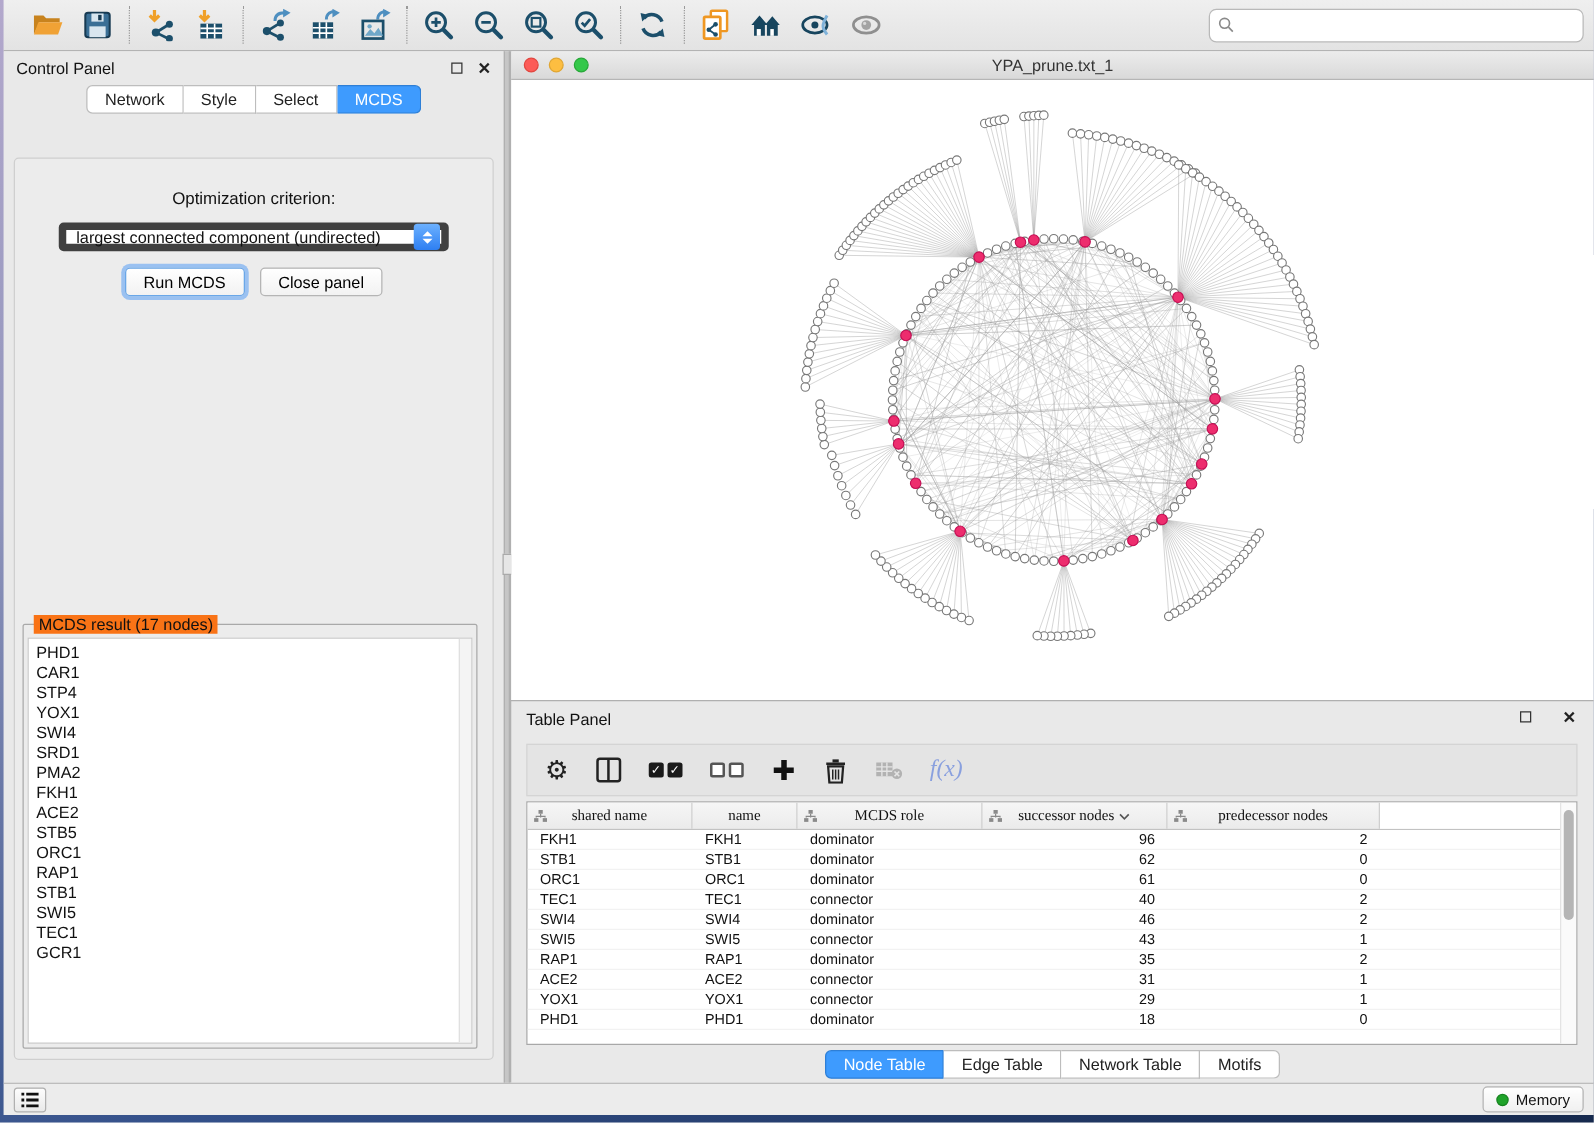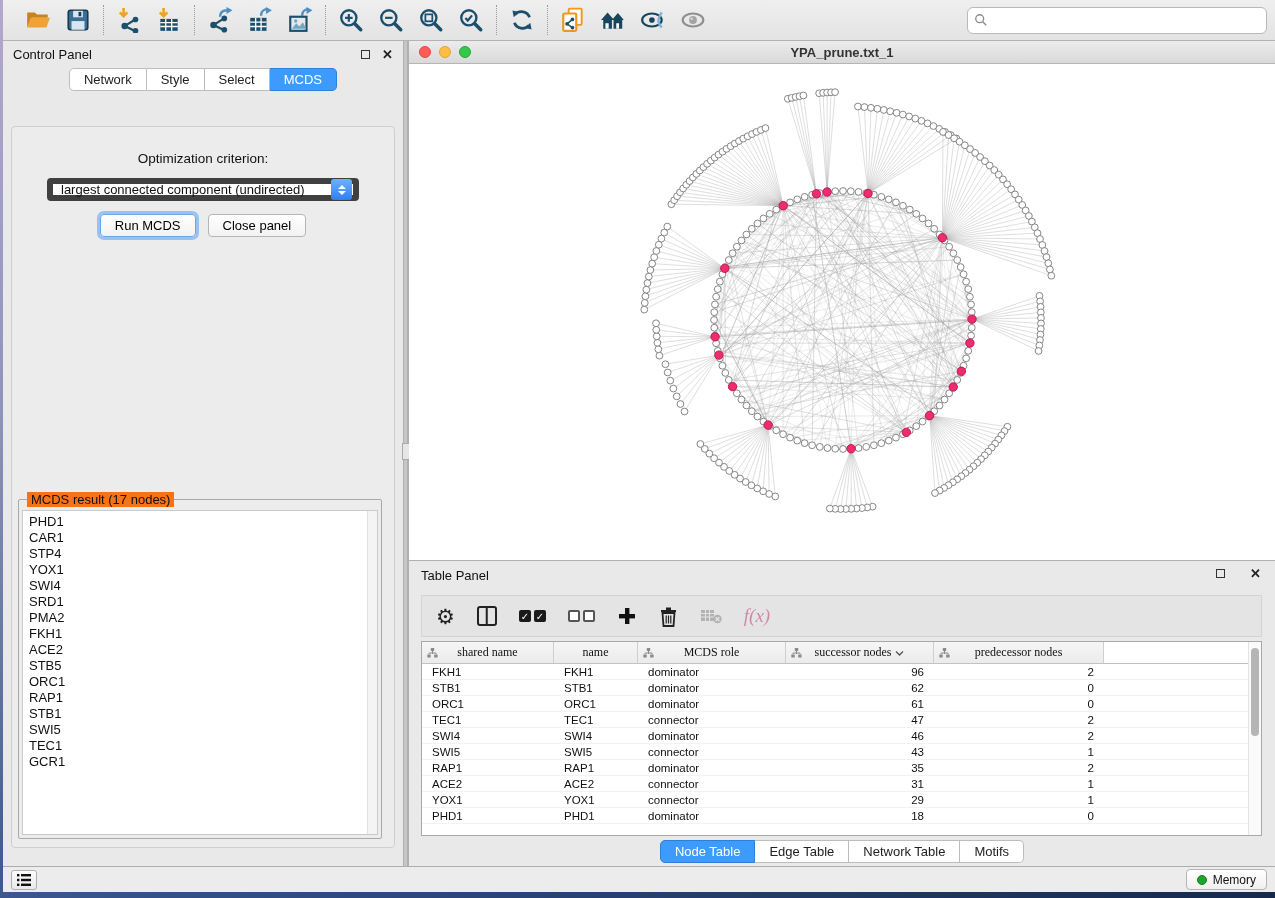--- a/index.html
+++ b/index.html
@@ -53,21 +53,21 @@
   .btn.focused { box-shadow:0 0 0 3px rgba(100,165,245,.6); border-color:#6aa7e8; }
   .mcds-result { position:absolute; left:6px; right:12px; top:372px; bottom:8px;
                  border:1px solid #a9a9a9; border-radius:2px; }
   .mcds-result .legend { position:absolute; top:-8px; left:8px; background:#f97316; padding:0 4px; font-size:13px; }
   .mcds-list { position:absolute; left:3px; right:3px; top:10px; bottom:3px; background:#fff;
                border:1px solid #c9c9c9; overflow:hidden; padding:3px 0 0 6px; }
   .mcds-list .scroll-track { position:absolute; right:0; top:0; bottom:0; width:10px; background:#f4f4f4; border-left:1px solid #e0e0e0; }
   .mcds-item { font-size:13px; line-height:16px; cursor:default; }
 
   
-  .net-window { height:519px; flex:0 0 auto; display:flex; flex-direction:column; border-left:1px solid #b0b0b0;font-weight:bold; }
+  .net-window { height:519px; flex:0 0 auto; display:flex; flex-direction:column; border-left:1px solid #b0b0b0; }
   .titlebar { height:23px; background:linear-gradient(#ececec,#d9d9d9); border-bottom:1px solid #b5b5b5;
               display:flex; align-items:center; position:relative; flex:0 0 auto; }
   .lights { display:flex; gap:8px; margin-left:10px; }
   .light { width:12px; height:12px; border-radius:50%; }
   .light.red { background:#fc5b57; border:1px solid #e2463f; }
   .light.yellow { background:#fdbe41; border:1px solid #e0a633; }
   .light.green { background:#34c84a; border:1px solid #2aա? }
   .light.green { background:#34c84a; border:1px solid #27a838; }
   .titlebar .title { position:absolute; left:0; right:0; text-align:center; font-size:13px; color:#333; }
   .net-canvas { flex:1; background:#fff; position:relative; overflow:hidden; }
@@ -80,21 +80,21 @@
                 display:flex; align-items:center; gap:22px; padding:0 14px; flex:0 0 auto; }
   .tt-icon { display:flex; align-items:center; justify-content:center; height:26px; cursor:pointer; }
   .tt-icon.disabled { opacity:.45; cursor:default; }
   .gear-glyph { font-size:21px; color:#222; line-height:1; }
   .split-glyph { width:20px; height:20px; border:2.5px solid #222; border-radius:3px; position:relative; }
   .split-glyph::after { content:""; position:absolute; left:50%; top:0; bottom:0; width:2.5px; background:#222; transform:translateX(-50%); }
   .cb-pair { display:flex; gap:3px; }
   .cb { width:12px; height:12px; border-radius:2px; }
   .cb.on { background:#1a1a1a; color:#fff; font-size:10px; display:flex; align-items:center; justify-content:center; }
   .cb.off { border:2px solid #555; background:#fff; }
-  .fx-glyph { font-family:"Liberation Serif",serif; font-style:italic; font-size:19px; color:#be185d; }
+  .fx-glyph { font-family:"Liberation Serif",serif; font-style:italic; font-size:19px; color:#1d4ed8; }
   .tbl-wrap { margin:4px 13px 0 12px; flex:1; background:#fff; border:1px solid #a8a8a8; position:relative; overflow:hidden; }
   .tbl { position:absolute; left:0; top:0; right:13px; }
   .tbl-scroll { position:absolute; right:0; top:0; bottom:0; width:13px; background:#fafafa; border-left:1px solid #e3e3e3; }
   .tbl-thumb { position:absolute; left:2px; right:2px; top:6px; height:88px; background:#b5b5b5; border-radius:5px; }
   .thead { display:flex; height:22px; background:linear-gradient(#f6f6f6,#ebebeb); border-bottom:1px solid #c2c2c2; }
   .th { position:relative; display:flex; align-items:center; justify-content:center; font-size:12px;
         border-right:1px solid #cfcfcf; gap:4px; padding:0 4px; cursor:pointer;font-family:Liberation Serif, serif; }
   .th .tree-ic { position:absolute; left:5px; }
   .th:nth-child(1){width:132px;} .th:nth-child(2){width:84px;} .th:nth-child(3){width:148px;}
   .th:nth-child(4){width:148px;} .th:nth-child(5){width:170px;} .th:nth-child(6){flex:1;border-right:none;background:#fff;}
@@ -1204,21 +1204,21 @@
                 <div class="td">ORC1</div>
                 <div class="td">ORC1</div>
                 <div class="td">dominator</div>
                 <div class="td">61</div>
                 <div class="td">0</div>
               </div>
               <div class="tr">
                 <div class="td">TEC1</div>
                 <div class="td">TEC1</div>
                 <div class="td">connector</div>
-                <div class="td">47</div>
+                <div class="td">40</div>
                 <div class="td">2</div>
               </div>
               <div class="tr">
                 <div class="td">SWI4</div>
                 <div class="td">SWI4</div>
                 <div class="td">dominator</div>
                 <div class="td">46</div>
                 <div class="td">2</div>
               </div>
               <div class="tr">

